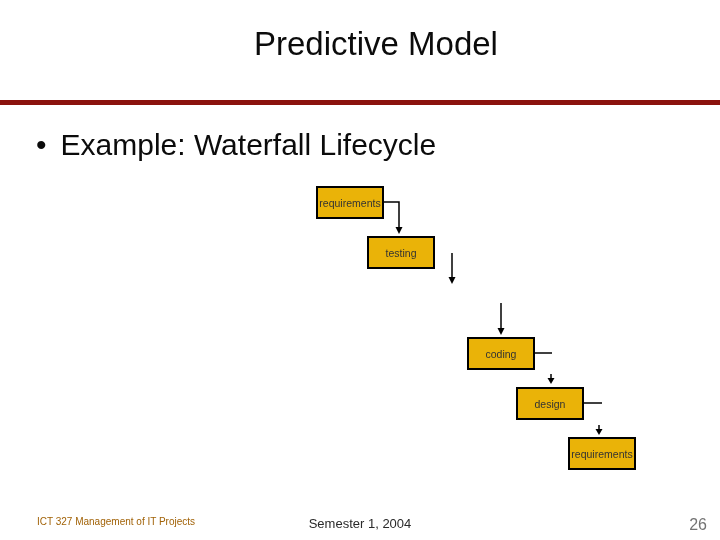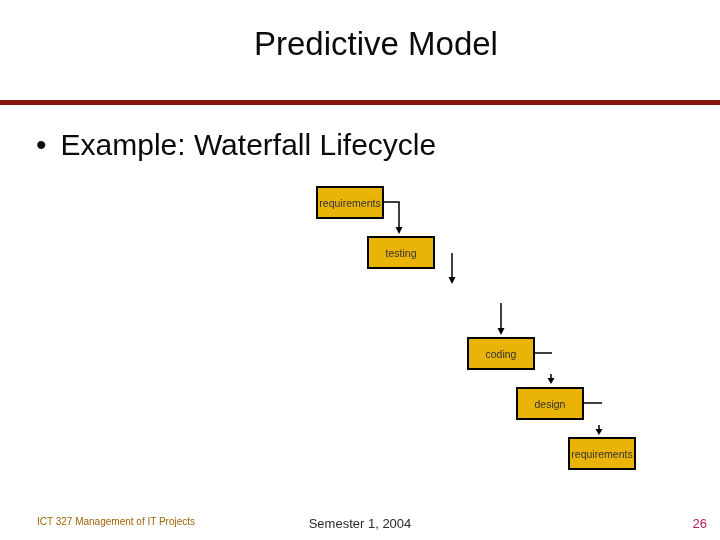--- a/index.html
+++ b/index.html
@@ -67,21 +67,21 @@
   }
   .footer-semester{
     position:absolute;
     left:0;right:0;top:516px;
     text-align:center;
     font-size:13px;color:#2a2a2a;
   }
   .footer-page{
     position:absolute;
     right:13px;top:516px;
-    font-size:13px;color:#be185d;
+    font-size:16px;color:#737373;
     text-align:right;
   }
 </style>
 </head>
 <body>
 
 <div class="slide">
 
   <div class="title">Predictive Model</div>
 

